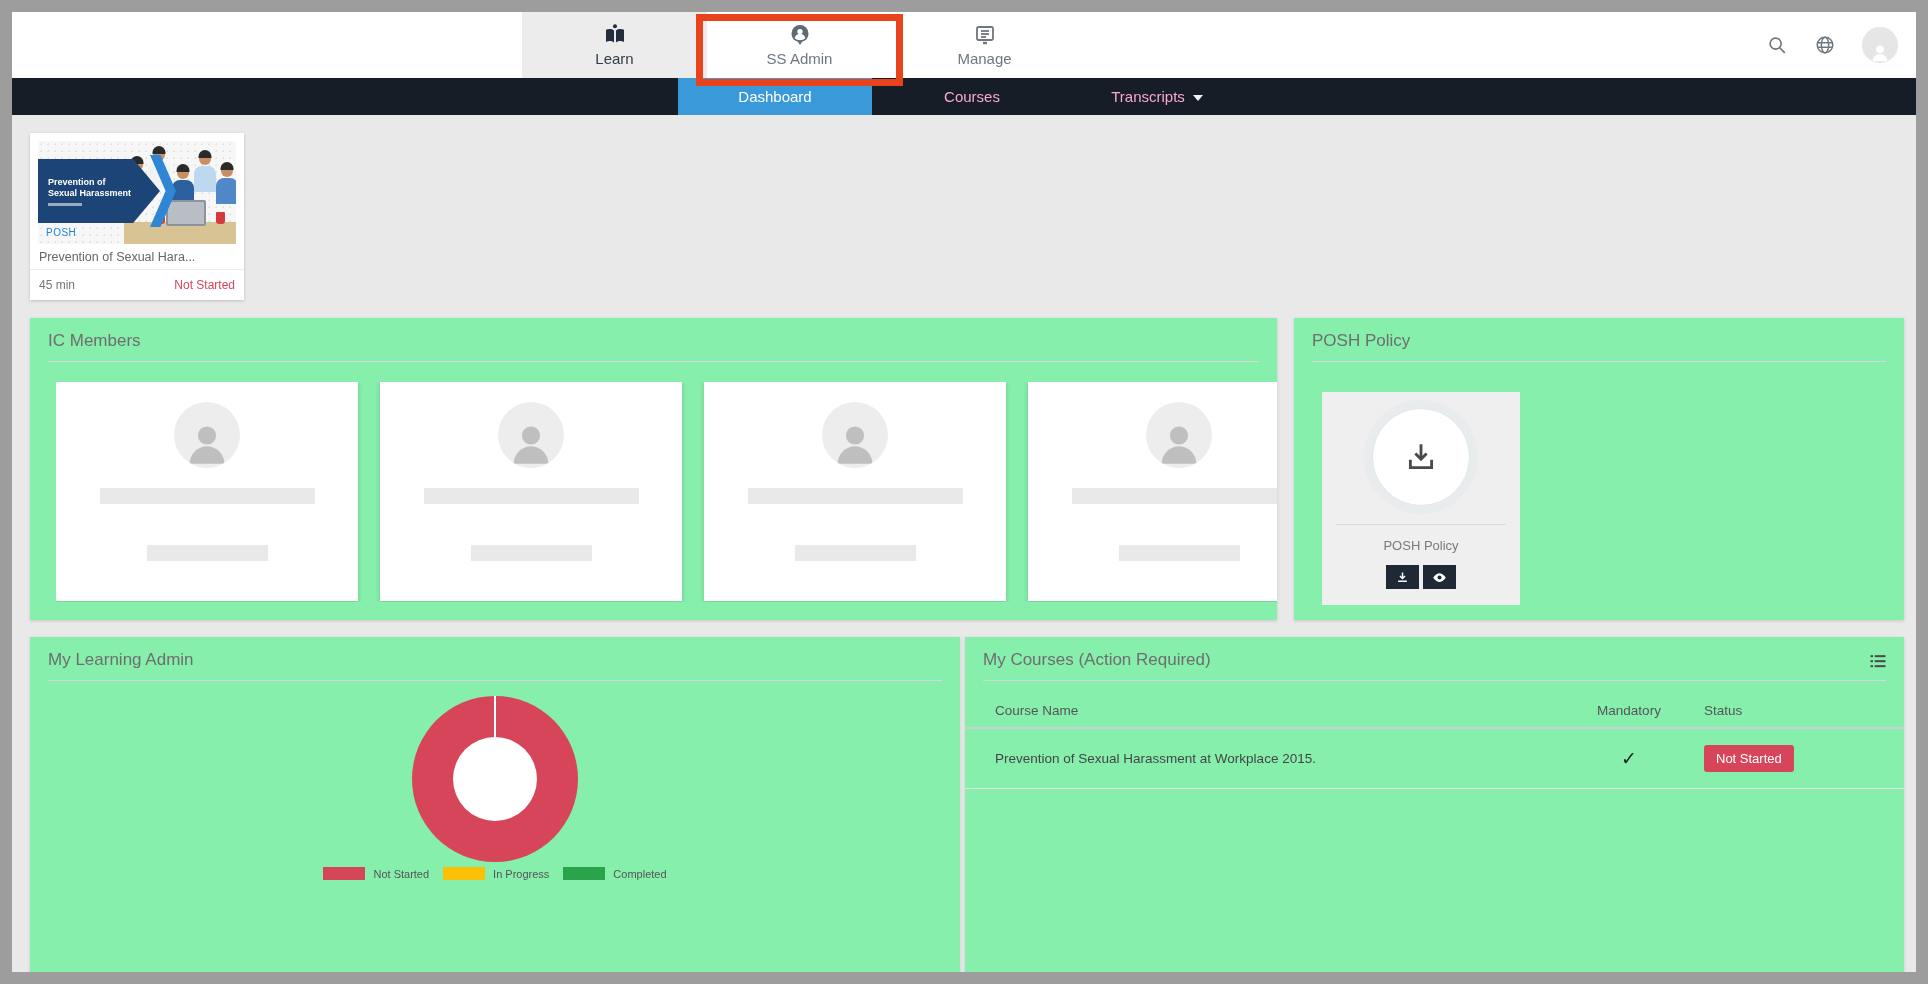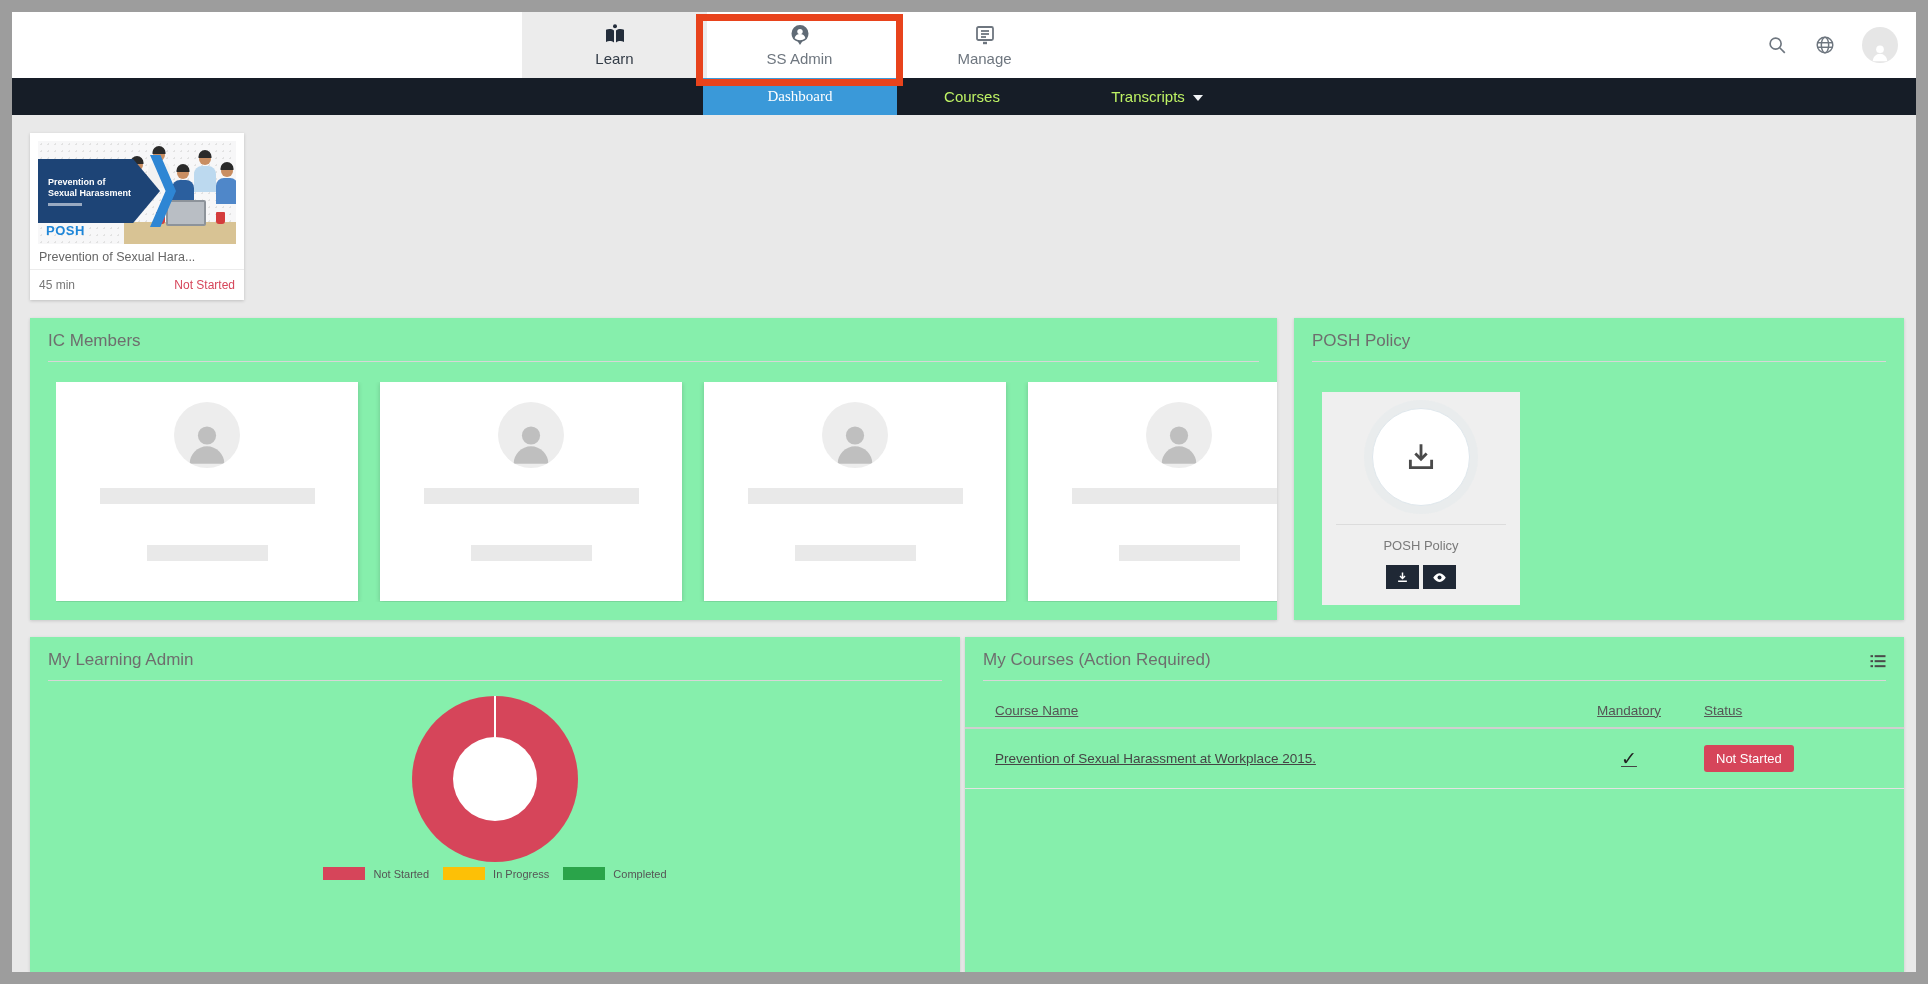--- a/index.html
+++ b/index.html
@@ -14,21 +14,21 @@
   .main-tab svg{width:24px;height:24px;}
   .main-tab.active{background:#ececec;}
   .main-tab.active .lbl{color:#333c47;}
   #annotation-box{left:684px;top:2px;width:207px;height:72px;border:7px solid #e8431c;box-sizing:border-box;pointer-events:none;z-index:50;}
   #top-right{right:18px;top:0;height:66px;display:flex;align-items:center;gap:26px;}
   #top-right svg{width:22px;height:22px;}
   .avatar{width:36px;height:36px;border-radius:50%;background:#e6e6e6;overflow:hidden;display:flex;align-items:flex-end;justify-content:center;}
 
   
   #subnav{left:0;top:66px;width:1904px;height:37px;background:#161d27;}
-  .sub-item{position:absolute;top:0;height:37px;line-height:37px;text-align:center;color:#bef264;font-size:15px;cursor:pointer;}
+  .sub-item{position:absolute;top:0;height:37px;line-height:37px;text-align:center;color:#f9a8d4;font-size:15px;cursor:pointer;}
   .sub-item.active{background:#3a99d9;color:#fff;}
   .caret{display:inline-block;width:0;height:0;border-left:5px solid transparent;border-right:5px solid transparent;border-top:6px solid #f2f4f6;margin-left:8px;vertical-align:middle;}
 
   
   .panel{background:#86efac;box-shadow:0 1px 3px rgba(0,0,0,.15);}
   .panel-title{font-size:17px;color:#6e6e6e;padding:13px 18px 10px 18px;}
   .panel-hr{border-top:1px solid #d7d7d7;margin:0 18px;}
 
   
   #course-card{left:18px;top:121px;width:214px;height:167px;background:#fff;box-shadow:0 1px 3px rgba(0,0,0,.18);}
@@ -38,21 +38,21 @@
   #thumb-banner .t3{width:34px;height:3px;background:rgba(255,255,255,.55);margin-top:4px;}
   #thumb-chevron{position:absolute;left:112px;top:14px;width:26px;height:72px;background:#2e86d4;clip-path:polygon(0 0,40% 0,100% 50%,40% 100%,0 100%,60% 50%);z-index:1;}
   #thumb-illu{position:absolute;right:0;top:0;width:112px;height:103px;z-index:0;}
   #thumb-illu .desk{position:absolute;bottom:0;left:0;width:112px;height:22px;background:#d8c394;}
   .person{position:absolute;}
   .person .head{width:12px;height:12px;border-radius:50%;background:#c98e62;margin:0 auto;}
   .person .hair{position:absolute;top:-3px;left:50%;transform:translateX(-50%);width:13px;height:8px;border-radius:7px 7px 0 0;background:#2a2a2a;}
   .person .body{width:22px;height:26px;border-radius:8px 8px 0 0;margin-top:1px;}
   .laptop{position:absolute;left:42px;bottom:18px;width:36px;height:22px;background:#b9bec4;border-radius:2px;border:2px solid #8d939a;}
   .cup{position:absolute;bottom:20px;width:9px;height:12px;background:#d43c3c;border-radius:1px 1px 3px 3px;}
-  #thumb-logo{position:absolute;left:8px;bottom:6px;font-size:13px;font-weight:bold;color:#1e86d8;letter-spacing:.5px;z-index:3;}
+  #thumb-logo{position:absolute;left:8px;bottom:6px;font-size:10px;font-weight:normal;color:#1e86d8;letter-spacing:.5px;z-index:3;}
   #cc-title{position:absolute;left:0;top:111px;width:214px;height:26px;line-height:26px;padding:0 9px;box-sizing:border-box;font-size:12.5px;color:#666;border-bottom:1px solid #ececec;white-space:nowrap;overflow:hidden;}
   #cc-bottom{position:absolute;left:0;top:137px;width:214px;height:30px;display:flex;align-items:center;justify-content:space-between;padding:0 9px;box-sizing:border-box;font-size:12px;}
   #cc-duration{color:#777;}
   #cc-status{color:#d6455a;}
 
   
   #ic-panel{left:18px;top:306px;width:1247px;height:302px;overflow:hidden;}
   #ic-cards{position:absolute;left:26px;top:64px;width:1221px;height:220px;display:flex;gap:22px;overflow:hidden;}
   .ic-card{flex:0 0 302px;height:219px;background:#fff;box-shadow:0 1px 5px rgba(0,0,0,.18);display:flex;flex-direction:column;align-items:center;}
   .ic-avatar{margin-top:20px;width:66px;height:66px;border-radius:50%;background:#ededed;display:flex;align-items:flex-end;justify-content:center;overflow:hidden;}
@@ -79,21 +79,21 @@
   #legend{position:absolute;left:0;top:230px;width:930px;display:flex;justify-content:center;align-items:center;gap:14px;}
   .leg-item{display:flex;align-items:center;gap:8px;}
   .leg-sw{width:42px;height:13px;}
   .sw0{background:#d6455a;} .sw1{background:#fdc006;} .sw2{background:#2aa44a;}
   .leg-lbl{font-size:11px;color:#555;}
 
   
   #mc-panel{left:953px;top:625px;width:939px;height:335px;}
   #mc-list-icon{position:absolute;right:16px;top:14px;width:20px;height:20px;cursor:pointer;}
   #mc-table{position:absolute;left:0;top:56px;width:939px;}
-  .mc-row{display:flex;align-items:center;box-sizing:border-box;padding:0 20px 0 30px;text-decoration:underline;}
+  .mc-row{display:flex;align-items:center;box-sizing:border-box;padding:0 20px 0 30px;}
   .mc-head{height:36px;border-bottom:2px solid #cfcfcf;font-size:13.5px;color:#555;}
   .mc-body{height:60px;border-bottom:1px solid #e3e3e3;font-size:13.5px;color:#454545;}
   .col-name{flex:1;}
   .col-mand{width:150px;text-align:center;}
   .col-status{width:180px;}
   .check{font-size:19px;color:#222;}
   .badge{display:inline-block;background:#d6455a;color:#fff;font-size:13px;padding:6px 12px;border-radius:3px;}
 </style>
 </head>
 <body>
@@ -145,21 +145,21 @@
             <circle cx="12" cy="9" r="4.2"></circle>
             <path d="M4 22a8 8 0 0 1 16 0z"></path>
           </svg>
       </div>
     </div>
   </div>
 
   <div class="abs" id="annotation-box"></div>
 
   <div class="abs" id="subnav">
-    <div class="sub-item active" style="left:691px;width:194px;font-family:Liberation Serif, serif;">Dashboard</div>
+    <div class="sub-item active" style="left:666px;width:194px;">Dashboard</div>
     <div class="sub-item" style="left:880px;width:160px;">Courses</div>
     <div class="sub-item" style="left:1055px;width:180px;">
       <span>Transcripts</span><span class="caret"></span>
     </div>
   </div>
 
   <div class="abs" id="course-card">
     <div id="thumb">
       <div id="thumb-illu">
         <div class="desk"></div>

